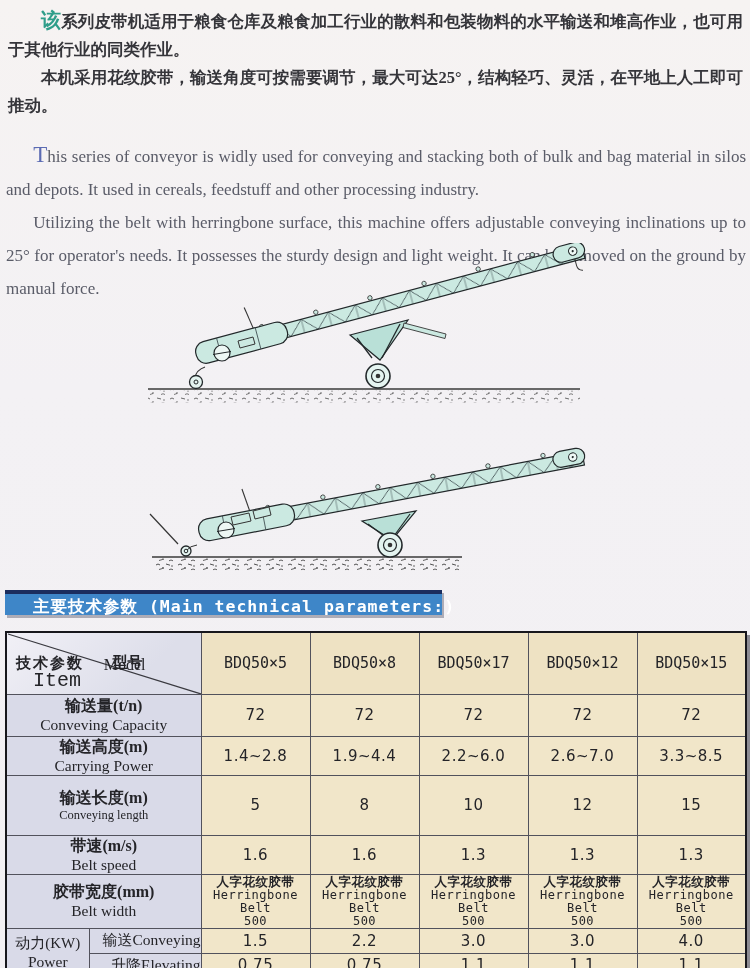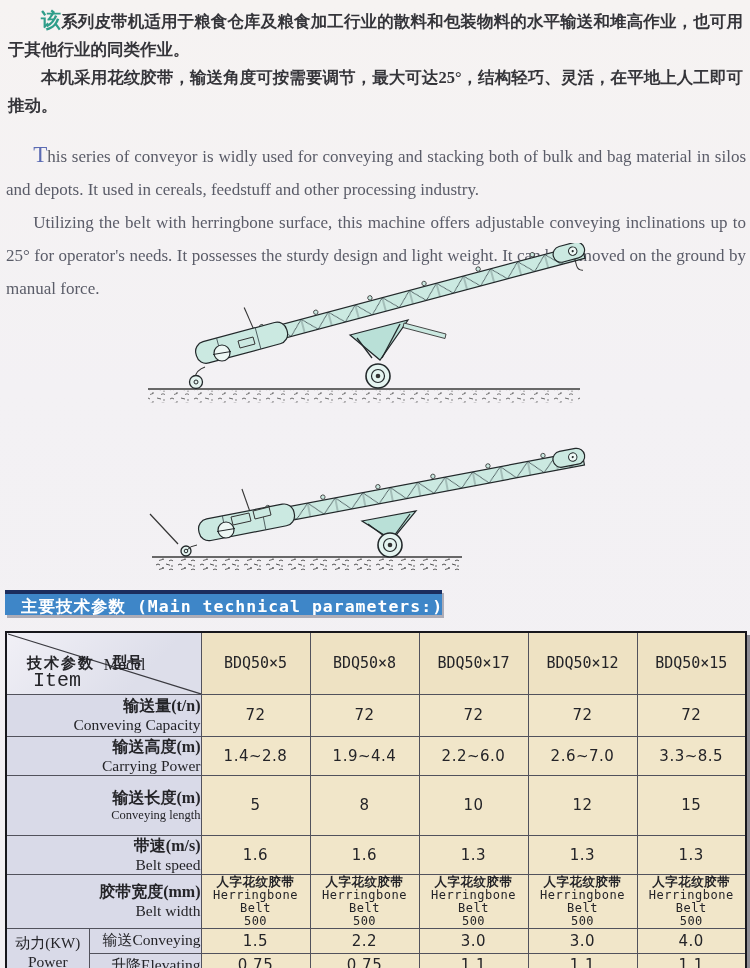--- a/index.html
+++ b/index.html
@@ -20,48 +20,48 @@
   
   .fig{position:absolute;left:0;}
   #fig1{top:243px;}
   #fig2{top:418px;}
   
   .section-bar{position:absolute;left:5px;top:590px;width:437px;height:25px;
     background:#3e86c8;border-top:4px solid #1b2d5e;
     box-shadow:2px 3px 0 rgba(45,45,70,.35);
     color:#ffffff;font-family:"DejaVu Sans Mono",monospace;
     font-size:16.5px;font-weight:700;letter-spacing:1px;
-    line-height:25px;padding-left:16px;box-sizing:border-box;white-space:nowrap;}
+    line-height:25px;padding-left:28px;box-sizing:border-box;white-space:nowrap;}
   
   table.params{position:absolute;left:5px;top:631px;width:740px;
     border-collapse:collapse;table-layout:fixed;
     border:2px solid #17171c;box-shadow:3px 4px 0 rgba(40,40,52,.5);
     font-family:"Liberation Serif","DejaVu Serif",serif;}
   table.params td{border:1px solid #52525c;padding:0;vertical-align:middle;
     color:#242428;overflow:hidden;}
   td.corner{background:linear-gradient(135deg,#f1f0f6 0%,#dddeea 70%);position:relative;
     border-right:2px solid #26262c;}
-  td.label{background:#d9dae8;text-align:right;padding-left:20px;border-right:2px solid #26262c;}
+  td.label{background:#d9dae8;text-align:center;padding-left:20px;border-right:2px solid #26262c;}
   td.sublabel{background:#d9dae8;text-align:right;font-size:15px;}
   td.val{background:#f1e6c9;text-align:center;font-family:"DejaVu Sans",sans-serif;
     font-size:15px;letter-spacing:.5px;}
   td.model{background:#eee2c3;text-align:center;font-family:"DejaVu Sans Mono",monospace;
     font-size:15px;color:#1e1e22;}
   tr.hr{height:62px;} tr.r1{height:42px;} tr.r2{height:39px;} tr.r3{height:60px;}
   tr.r4{height:38px;} tr.r5{height:41px;} tr.p1{height:25px;} tr.p2{height:25px;}
   .cell-zh{font-size:16px;line-height:20px;font-weight:600;}
   .cell-en{font-size:15.5px;line-height:18px;}
   .cell-en-small{font-size:12.5px;line-height:15px;}
   td.belt{line-height:13px;}
   .belt-zh{font-size:12.5px;font-weight:600;line-height:14px;}
   .belt-en{font-family:"DejaVu Sans Mono",monospace;font-size:12px;line-height:13px;}
   .corner-pos{position:absolute;white-space:nowrap;}
   .c-model-zh{top:20px;right:58px;font-size:15px;font-weight:600;}
   .c-model-en{top:23px;right:55px;font-size:16px;}
-  .c-item-zh{bottom:21px;left:20px;font-size:15px;font-weight:600;letter-spacing:2px;}
+  .c-item-zh{bottom:21px;left:9px;font-size:15px;font-weight:600;letter-spacing:2px;}
   .c-item-en{bottom:2px;left:26px;font-size:20px;font-family:Liberation Mono, monospace;}
   .p-zh{font-size:15px;font-weight:400;}
   .p-en{font-size:15.5px;}
   td.plabel{text-align:center;padding-left:0;}
   .diag-svg{position:absolute;left:0;top:0;}
 </style>
 </head>
 <body>
 
 <div class="zh-block">

